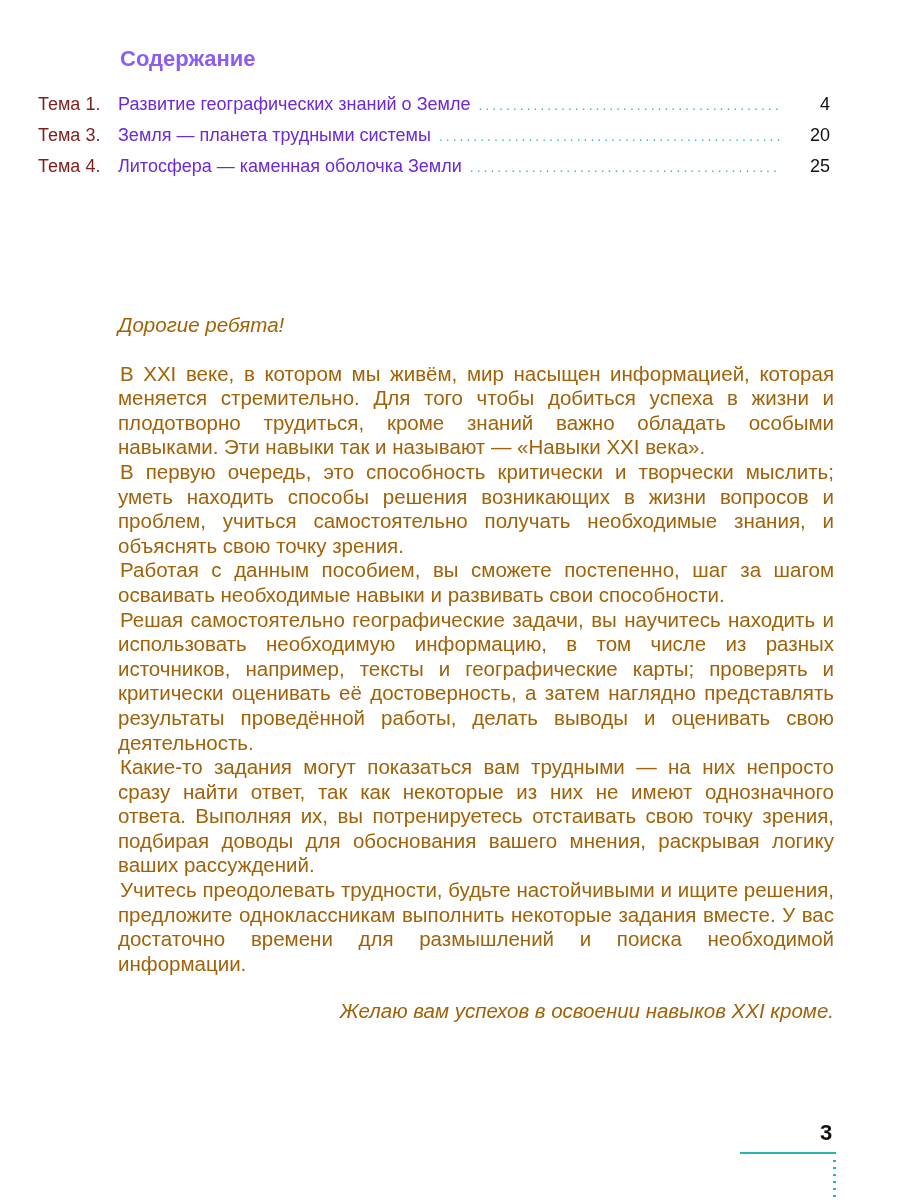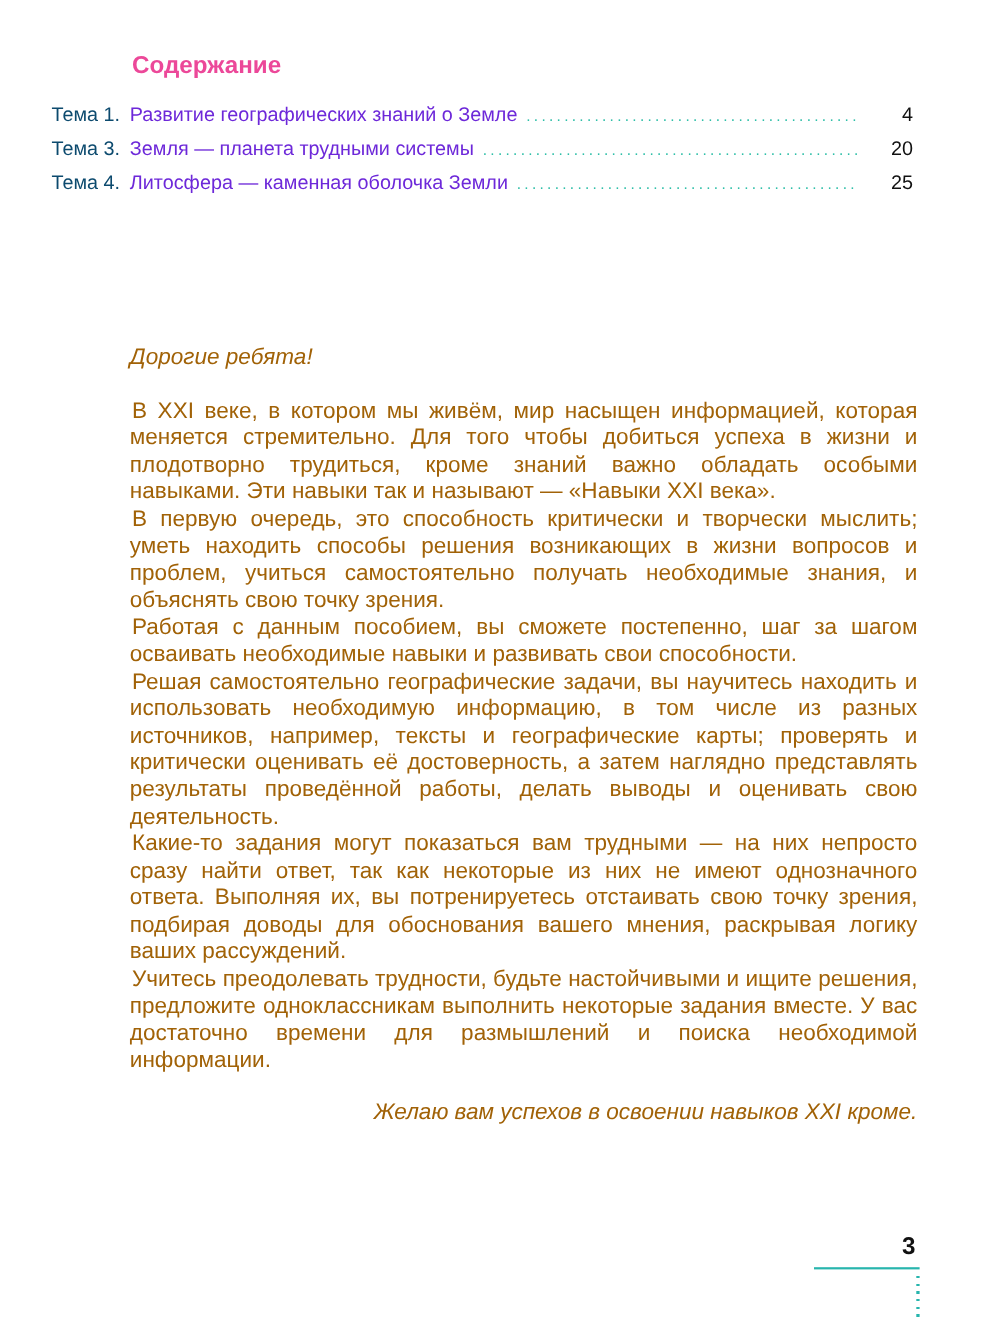--- a/index.html
+++ b/index.html
@@ -1,20 +1,20 @@
 <!DOCTYPE html>
 <html><head>
 <meta charset="utf-8">
 <style>
   html, body { margin:0; padding:0; background:#fff; }
   body { width:900px; height:1200px; position:relative; overflow:hidden; color:#1a1a1a; }
-  .toc-title { position:absolute; left:120px; top:46px; font-family:"Liberation Sans", sans-serif; font-weight:bold; font-size:22px; color:#ec4899; }
+  .toc-title { position:absolute; left:120px; top:46px; font-family:"Liberation Sans", sans-serif; font-weight:bold; font-size:22px; color:#8b5cf6; }
   .toc { position:absolute; left:38px; top:94px; width:792px; font-family:"Liberation Sans", sans-serif; font-size:18px; }
   .toc-row { display:flex; align-items:baseline; height:31px; }
-  .toc-label { color:#0c4a6e; width:80px; flex:none;text-align:center; }
+  .toc-label { color:#7f1d1d; width:80px; flex:none; }
   .toc-text { flex:none; padding-right:8px; color:#6d28d9; }
   .toc-dots { flex:1; overflow:hidden; white-space:nowrap; color:#2ebfa8; letter-spacing:3px; font-size:14px; }
   .toc-dots::after { content:"...................................................................................................................................................................."; }
   .toc-page { width:50px; text-align:right; flex:none; color:#111; }
   .text { position:absolute; left:118px; top:313px; width:716px; font-family:Liberation Sans, sans-serif; font-size:20.5px; line-height:24.6px; color:#a16207; }
   .greeting { font-style:italic; margin:0 0 24px 0; }
   .para { margin:0; text-indent:2px; text-align:justify; }
   .closing { font-style:italic; text-align:right; margin-top:23px; }
   .page-num { position:absolute; left:820px; top:1120px; font-family:"Liberation Sans", sans-serif; font-weight:bold; font-size:22px; color:#111; }
   .page-line { position:absolute; left:740px; top:1152px; width:96px; height:2px; background:#27b5ad; }

